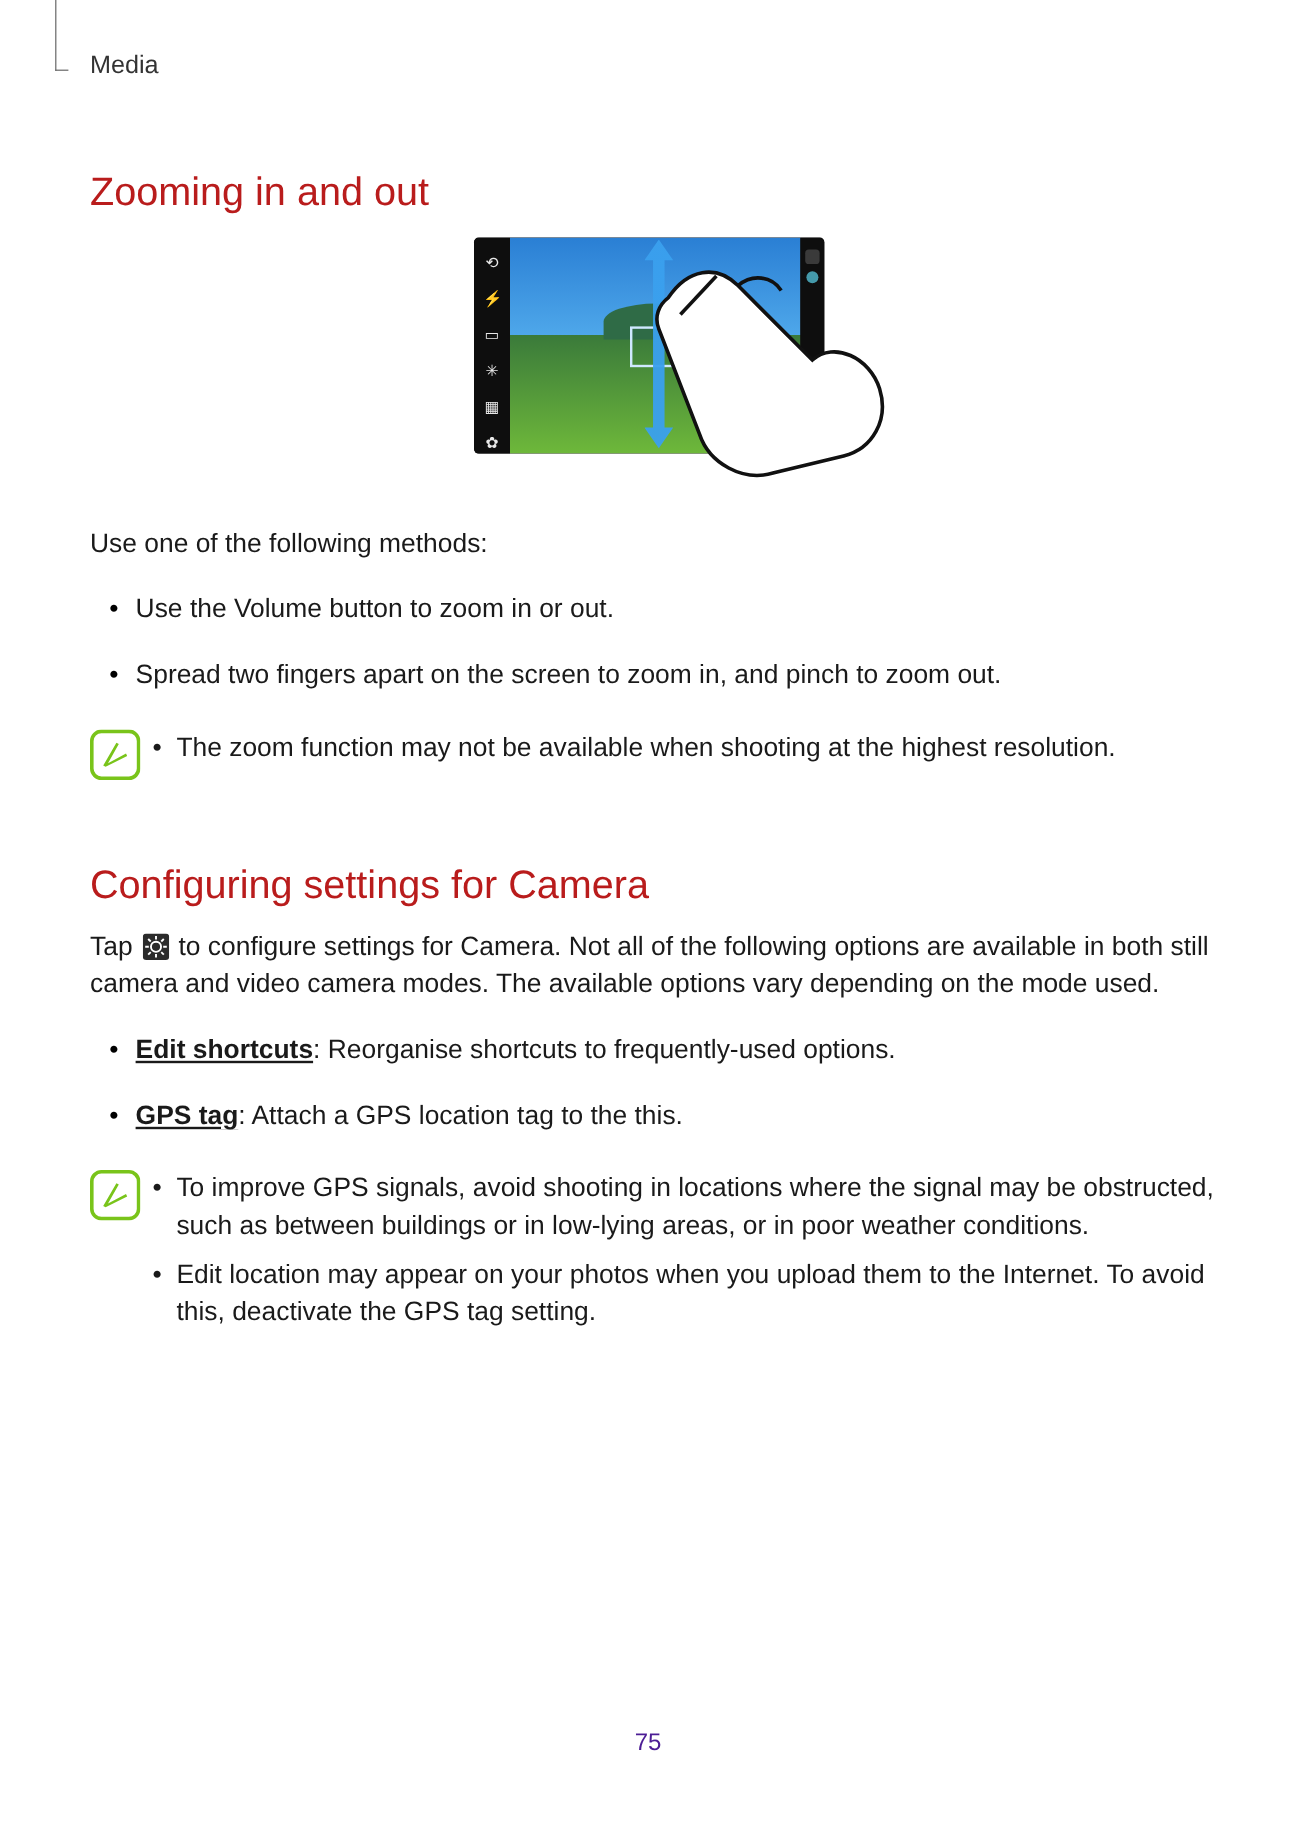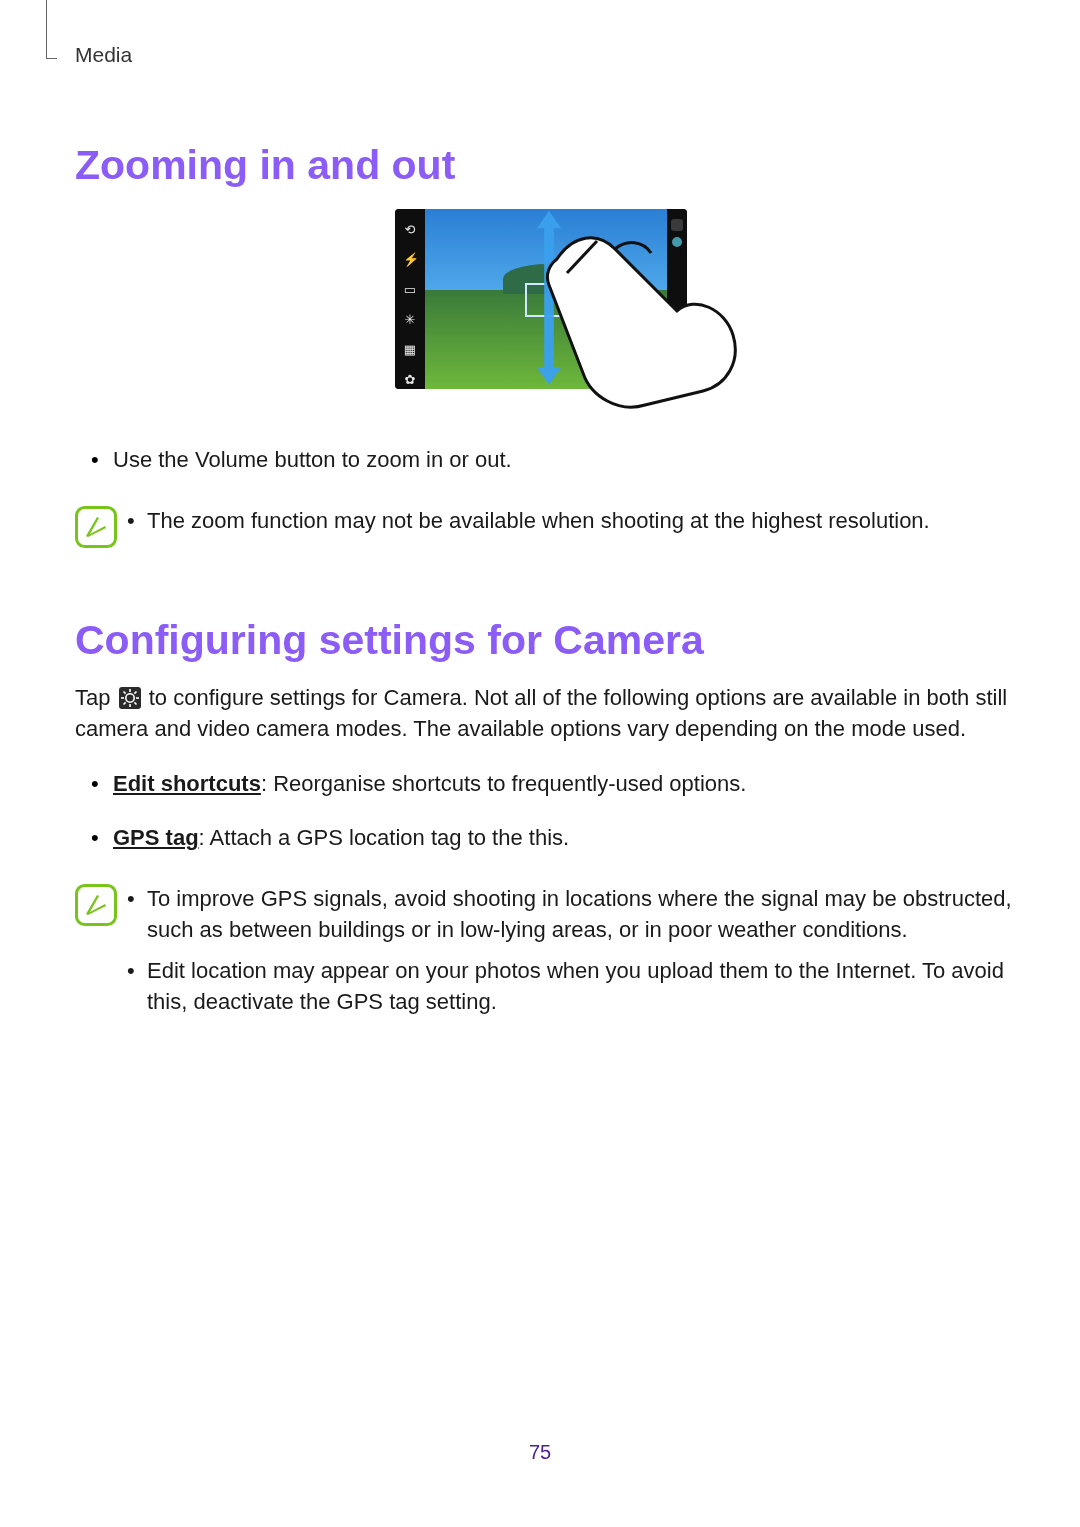--- a/index.html
+++ b/index.html
@@ -27,23 +27,23 @@
     border-left: 1px solid #666;
     border-bottom: 1px solid #666;
   }
   .breadcrumb {
     font-size: 21px;
     color: #333;
     margin-left: 0;
     margin-top: 10px;
   }
   .h2 {
-    color: #8b5cf6;
-    font-size: 41px;
-    font-weight: 700;
+    color: #b91c1c;
+    font-size: 33px;
+    font-weight: 400;
     margin-top: 68px;
     margin-bottom: 14px;
   }
   .h2.second { margin-top: 64px; }
   .figure-wrap {
     text-align: center;
     margin: 8px 0 24px 0;
   }
   .camera-fig {
     display: inline-block;
@@ -209,22 +209,24 @@
         </div>
       </div>
       <svg class="hand" viewBox="0 0 220 196">
         <path d="M30 34 C46 10 70 6 88 24 L150 86 C168 70 198 84 206 110 C214 136 200 160 176 166 L118 180 C92 188 64 172 56 148 L22 60 C18 50 22 40 30 34 Z" fill="#ffffff" stroke="#111" stroke-width="3"></path>
         <path d="M70 16 L40 48" stroke="#111" stroke-width="3" fill="none"></path>
         <path d="M88 24 C100 14 116 16 124 28" stroke="#111" stroke-width="3" fill="none"></path>
       </svg>
     </div>
   </div>
 
+  <div class="intro">Use one of the following methods:</div>
   <ul class="bullets">
     <li>Use the Volume button to zoom in or out.</li>
+    <li>Spread two fingers apart on the screen to zoom in, and pinch to zoom out.</li>
   </ul>
 
   <div class="note-row">
     <svg class="note-icon" viewBox="0 0 42 42">
       <rect x="1.5" y="1.5" width="39" height="39" rx="8" ry="8" fill="none" stroke="#79c41a" stroke-width="3"></rect>
       <path d="M11 30 L22 11 L24 12 L15 28 L30 20 L31 22 L13 31 Z" fill="#79c41a"></path>
     </svg>
     <ul class="note-list">
       <li>The zoom function may not be available when shooting at the highest resolution.</li>
     </ul>

